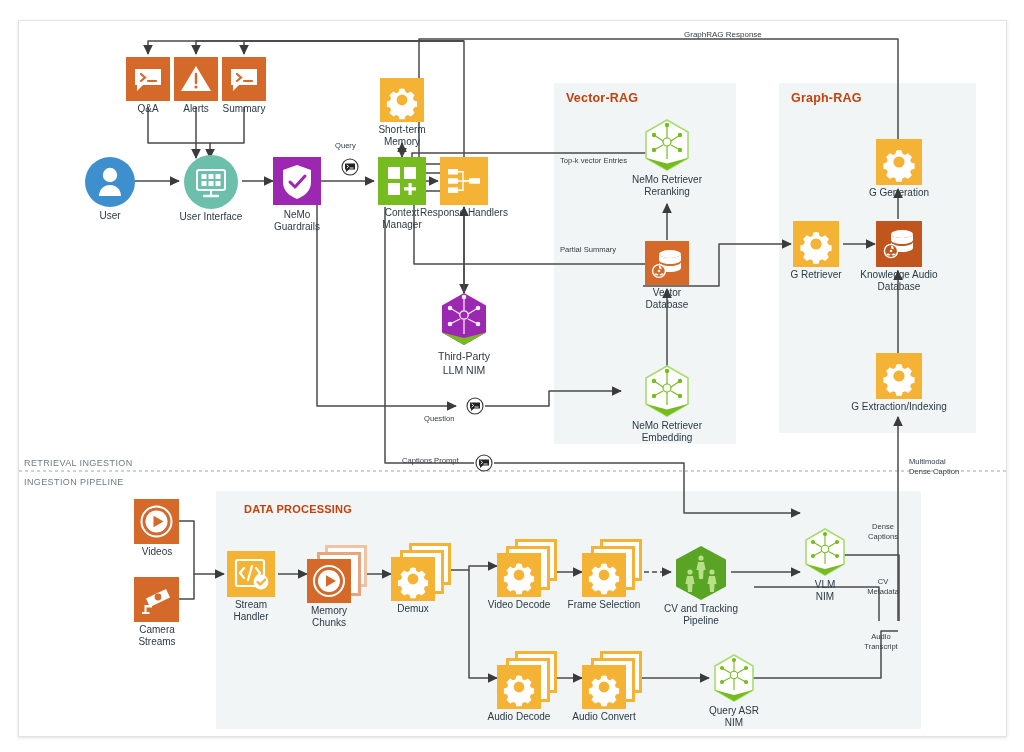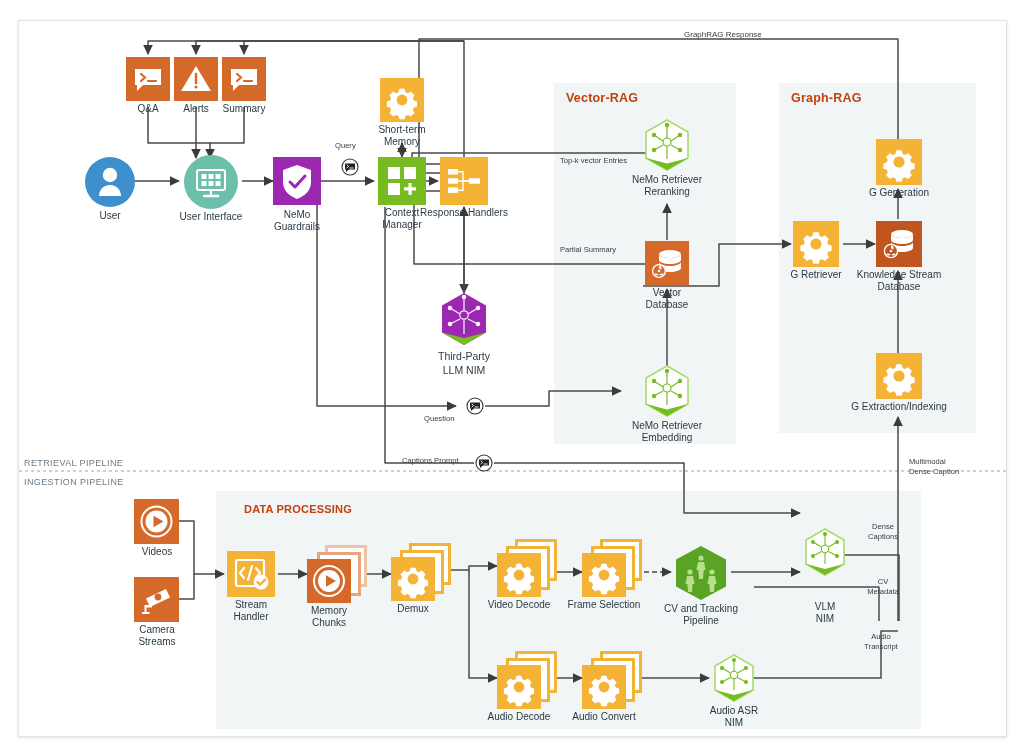--- a/index.html
+++ b/index.html
@@ -26,21 +26,21 @@
 
   <div class="panel" style="left:535px;top:62px;width:182px;height:361px;"></div>
   <div class="panel-title" style="left:547px;top:70px;">Vector-RAG</div>
 
   <div class="panel" style="left:760px;top:62px;width:197px;height:350px;"></div>
   <div class="panel-title" style="left:772px;top:70px;">Graph-RAG</div>
 
   <div class="panel" style="left:197px;top:470px;width:705px;height:238px;"></div>
   <div class="panel-title" style="left:225px;top:482px;font-size:11px;">DATA PROCESSING</div>
 
-  <div class="plbl" style="left:5px;top:437px;">RETRIEVAL PIPELINE</div>
+  <div class="plbl" style="left:5px;top:437px;">RETRIEVAL INGESTION</div>
   <div class="plbl" style="left:5px;top:456px;">INGESTION PIPELINE</div>
 
   <svg class="wires" viewBox="0 0 987 715">
     <defs>
       <marker id="ah" markerWidth="7" markerHeight="7" refX="6" refY="3.2" orient="auto">
         <path d="M0,0 L6.6,3.2 L0,6.4 z" fill="#3b3b3b"></path>
       </marker>
       <marker id="ahs" markerWidth="6" markerHeight="6" refX="5.2" refY="2.7" orient="auto">
         <path d="M0,0 L5.6,2.7 L0,5.4 z" fill="#3b3b3b"></path>
       </marker>
@@ -373,21 +373,21 @@
               <circle cx="15" cy="30" r="6.6" fill="#c0561e" stroke="#fff" stroke-width="1.4"></circle>
         <g fill="#fff">
                 <circle cx="15" cy="30" r="1.3"></circle>
         <path d="M15 24.5a2.7 2.7 0 0 1 2.3 4l-2.3-1.3z"></path>
         <path d="M19.7 32.7a2.7 2.7 0 0 1-4.5 1.1l2.3-1.3z"></path>
         <path d="M10.3 32.7a2.7 2.7 0 0 0 4.5 1.1l-2.3-1.3z"></path>
               </g>
             </g>
           </svg>
     </div>
-    <div class="lbl" style="left:-27px;top:48px;width:100px;">Knowledge Stream
+    <div class="lbl" style="left:-27px;top:48px;width:100px;">Knowledge Audio
 Database</div>
   </div>
 
   <div class="node" style="left:857px;top:332px;">
     <div class="ico" style="left:0;top:0;width:46px;height:46px;background:#f5b335;">
       <svg width="46" height="46" viewBox="0 0 46 46">
         <path fill="#fff" d="M23 11l2.7.5.9 3.4 2.5 1 3-1.7 3.8 3.8-1.7 3 1 2.5 3.4.9v5.4l-3.4.9-1 2.5 1.7 3-3.8 3.8-3-1.7-2.5 1-.9 3.4h-5.4l-.9-3.4-2.5-1-3 1.7-3.8-3.8 1.7-3-1-2.5-3.4-.9v-5.4l3.4-.9 1-2.5-1.7-3 3.8-3.8 3 1.7 2.5-1 .9-3.4z"></path>
         <circle cx="23" cy="23" r="5.6" fill="#f5b335"></circle>
           </svg>
     </div>
@@ -515,21 +515,21 @@
           <circle cx="23" cy="22" r="3.7"></circle>
           <path d="M23 7v11M11 15l8.5 5M35 15l-8.5 5M11 29l8.5-4.5M35 29l-8.5-4.5M23 37V26"></path>
           <circle cx="23" cy="7" r="1.5" fill="#76bc21"></circle>
               <circle cx="11" cy="15" r="1.5" fill="#76bc21"></circle>
           <circle cx="35" cy="15" r="1.5" fill="#76bc21"></circle>
               <circle cx="11" cy="29" r="1.5" fill="#76bc21"></circle>
           <circle cx="35" cy="29" r="1.5" fill="#76bc21"></circle>
             </g>
           </svg>
     </div>
-    <div class="lbl" style="left:-17px;top:52px;width:80px;margin-top:22px;">VLM
+    <div class="lbl" style="left:-17px;top:52px;width:80px;">VLM
 NIM</div>
   </div>
 
   <div class="node" style="left:478px;top:630px;">
     <div class="stack-b" style="left:18px;top:0;width:36px;height:36px;"></div>
     <div class="stack-b" style="left:9px;top:7px;width:38px;height:38px;"></div>
     <div class="ico" style="left:0;top:14px;width:44px;height:44px;background:#f5b335;">
       <svg width="44" height="44" viewBox="0 0 44 44">
         <path fill="#fff" d="M22 10.5l2.6.5.9 3.2 2.4 1 2.9-1.6 3.7 3.7-1.6 2.9 1 2.4 3.2.9v5.2l-3.2.9-1 2.4 1.6 2.9-3.7 3.7-2.9-1.6-2.4 1-.9 3.2h-5.2l-.9-3.2-2.4-1-2.9 1.6-3.7-3.7 1.6-2.9-1-2.4-3.2-.9v-5.2l3.2-.9 1-2.4-1.6-2.9 3.7-3.7 2.9 1.6 2.4-1 .9-3.2z"></path>
         <circle cx="22" cy="22" r="5.4" fill="#f5b335"></circle>
@@ -559,21 +559,21 @@
           <circle cx="23" cy="22" r="3.7"></circle>
           <path d="M23 7v11M11 15l8.5 5M35 15l-8.5 5M11 29l8.5-4.5M35 29l-8.5-4.5M23 37V26"></path>
           <circle cx="23" cy="7" r="1.5" fill="#76bc21"></circle>
               <circle cx="11" cy="15" r="1.5" fill="#76bc21"></circle>
           <circle cx="35" cy="15" r="1.5" fill="#76bc21"></circle>
               <circle cx="11" cy="29" r="1.5" fill="#76bc21"></circle>
           <circle cx="35" cy="29" r="1.5" fill="#76bc21"></circle>
             </g>
           </svg>
     </div>
-    <div class="lbl" style="left:-20px;top:52px;width:86px;">Audio ASR
+    <div class="lbl" style="left:-20px;top:52px;width:86px;">Query ASR
 NIM</div>
   </div>
 
   <div class="elbl" style="left:665px;top:9px;font-size:8px;">GraphRAG Response</div>
 
   <div class="elbl" style="left:316px;top:120px;">Query</div>
   <div class="ico" style="left:322px;top:137px;">
     <svg width="18" height="18" viewBox="0 0 18 18">
       <circle cx="9" cy="9" r="8" fill="#fff" stroke="#333" stroke-width="1.1"></circle>
       <path d="M4 5.5h10v6H8l-3 2.6v-2.6H4z" fill="#222"></path>

